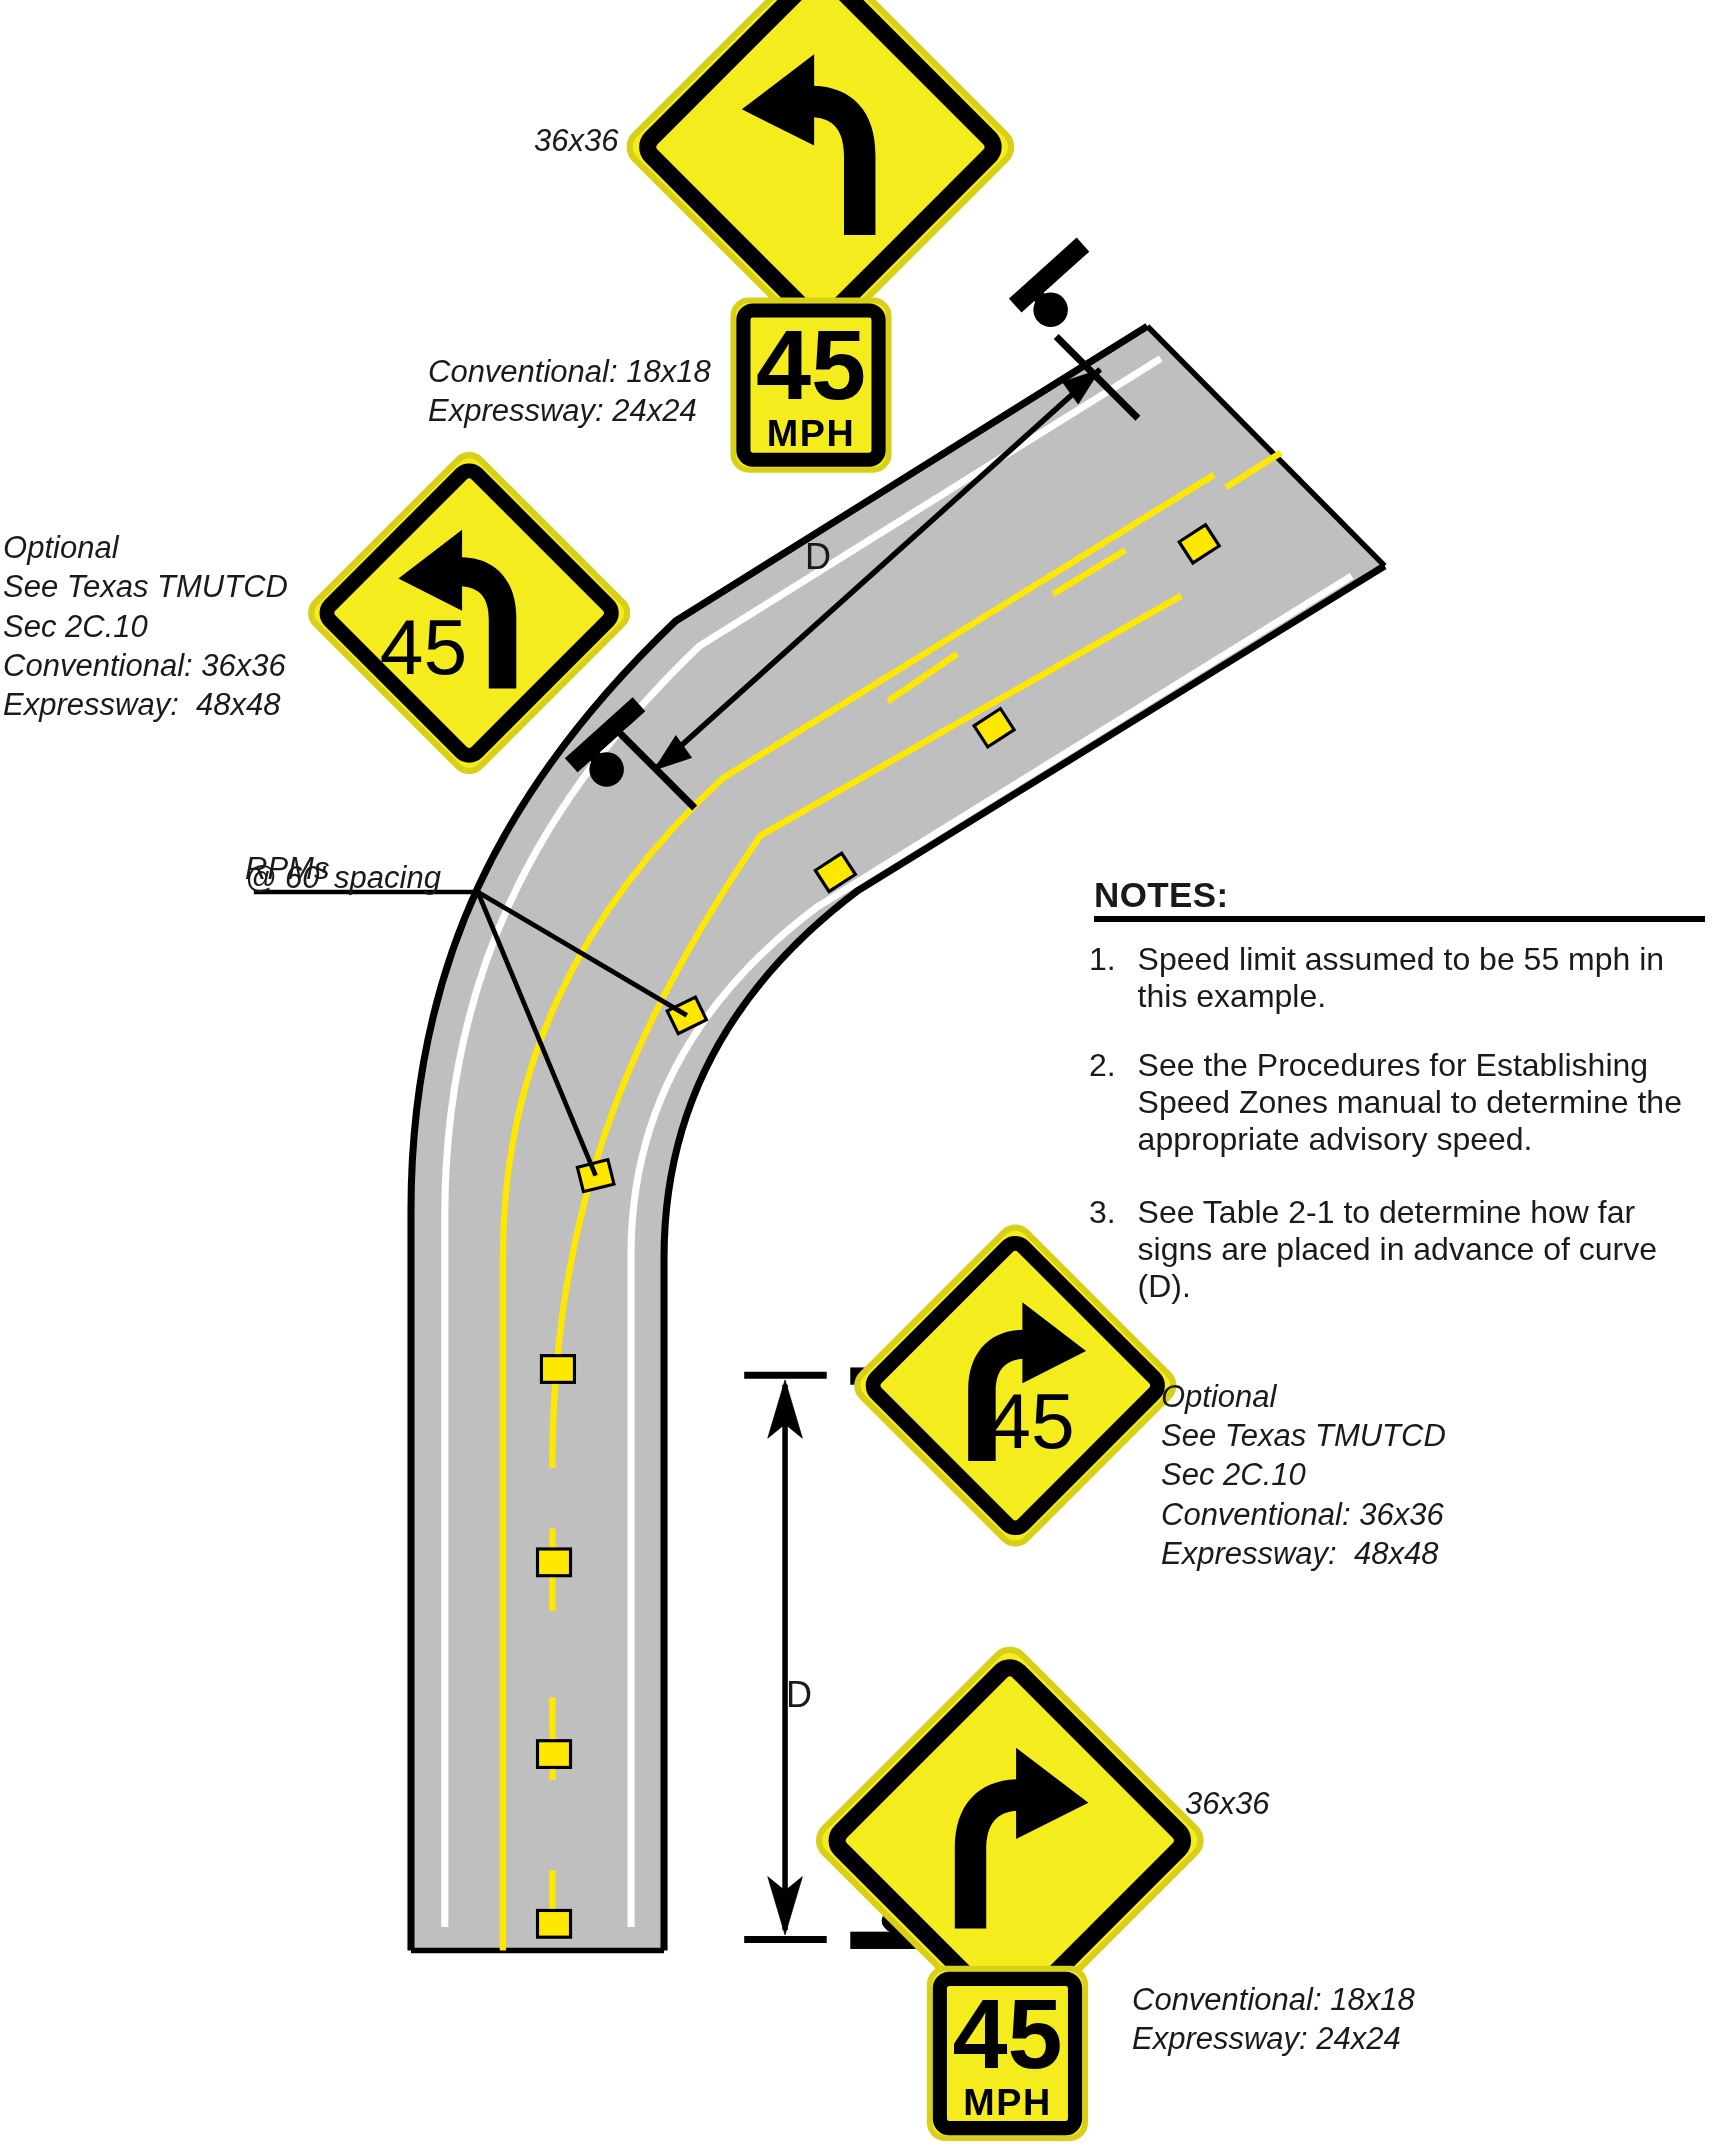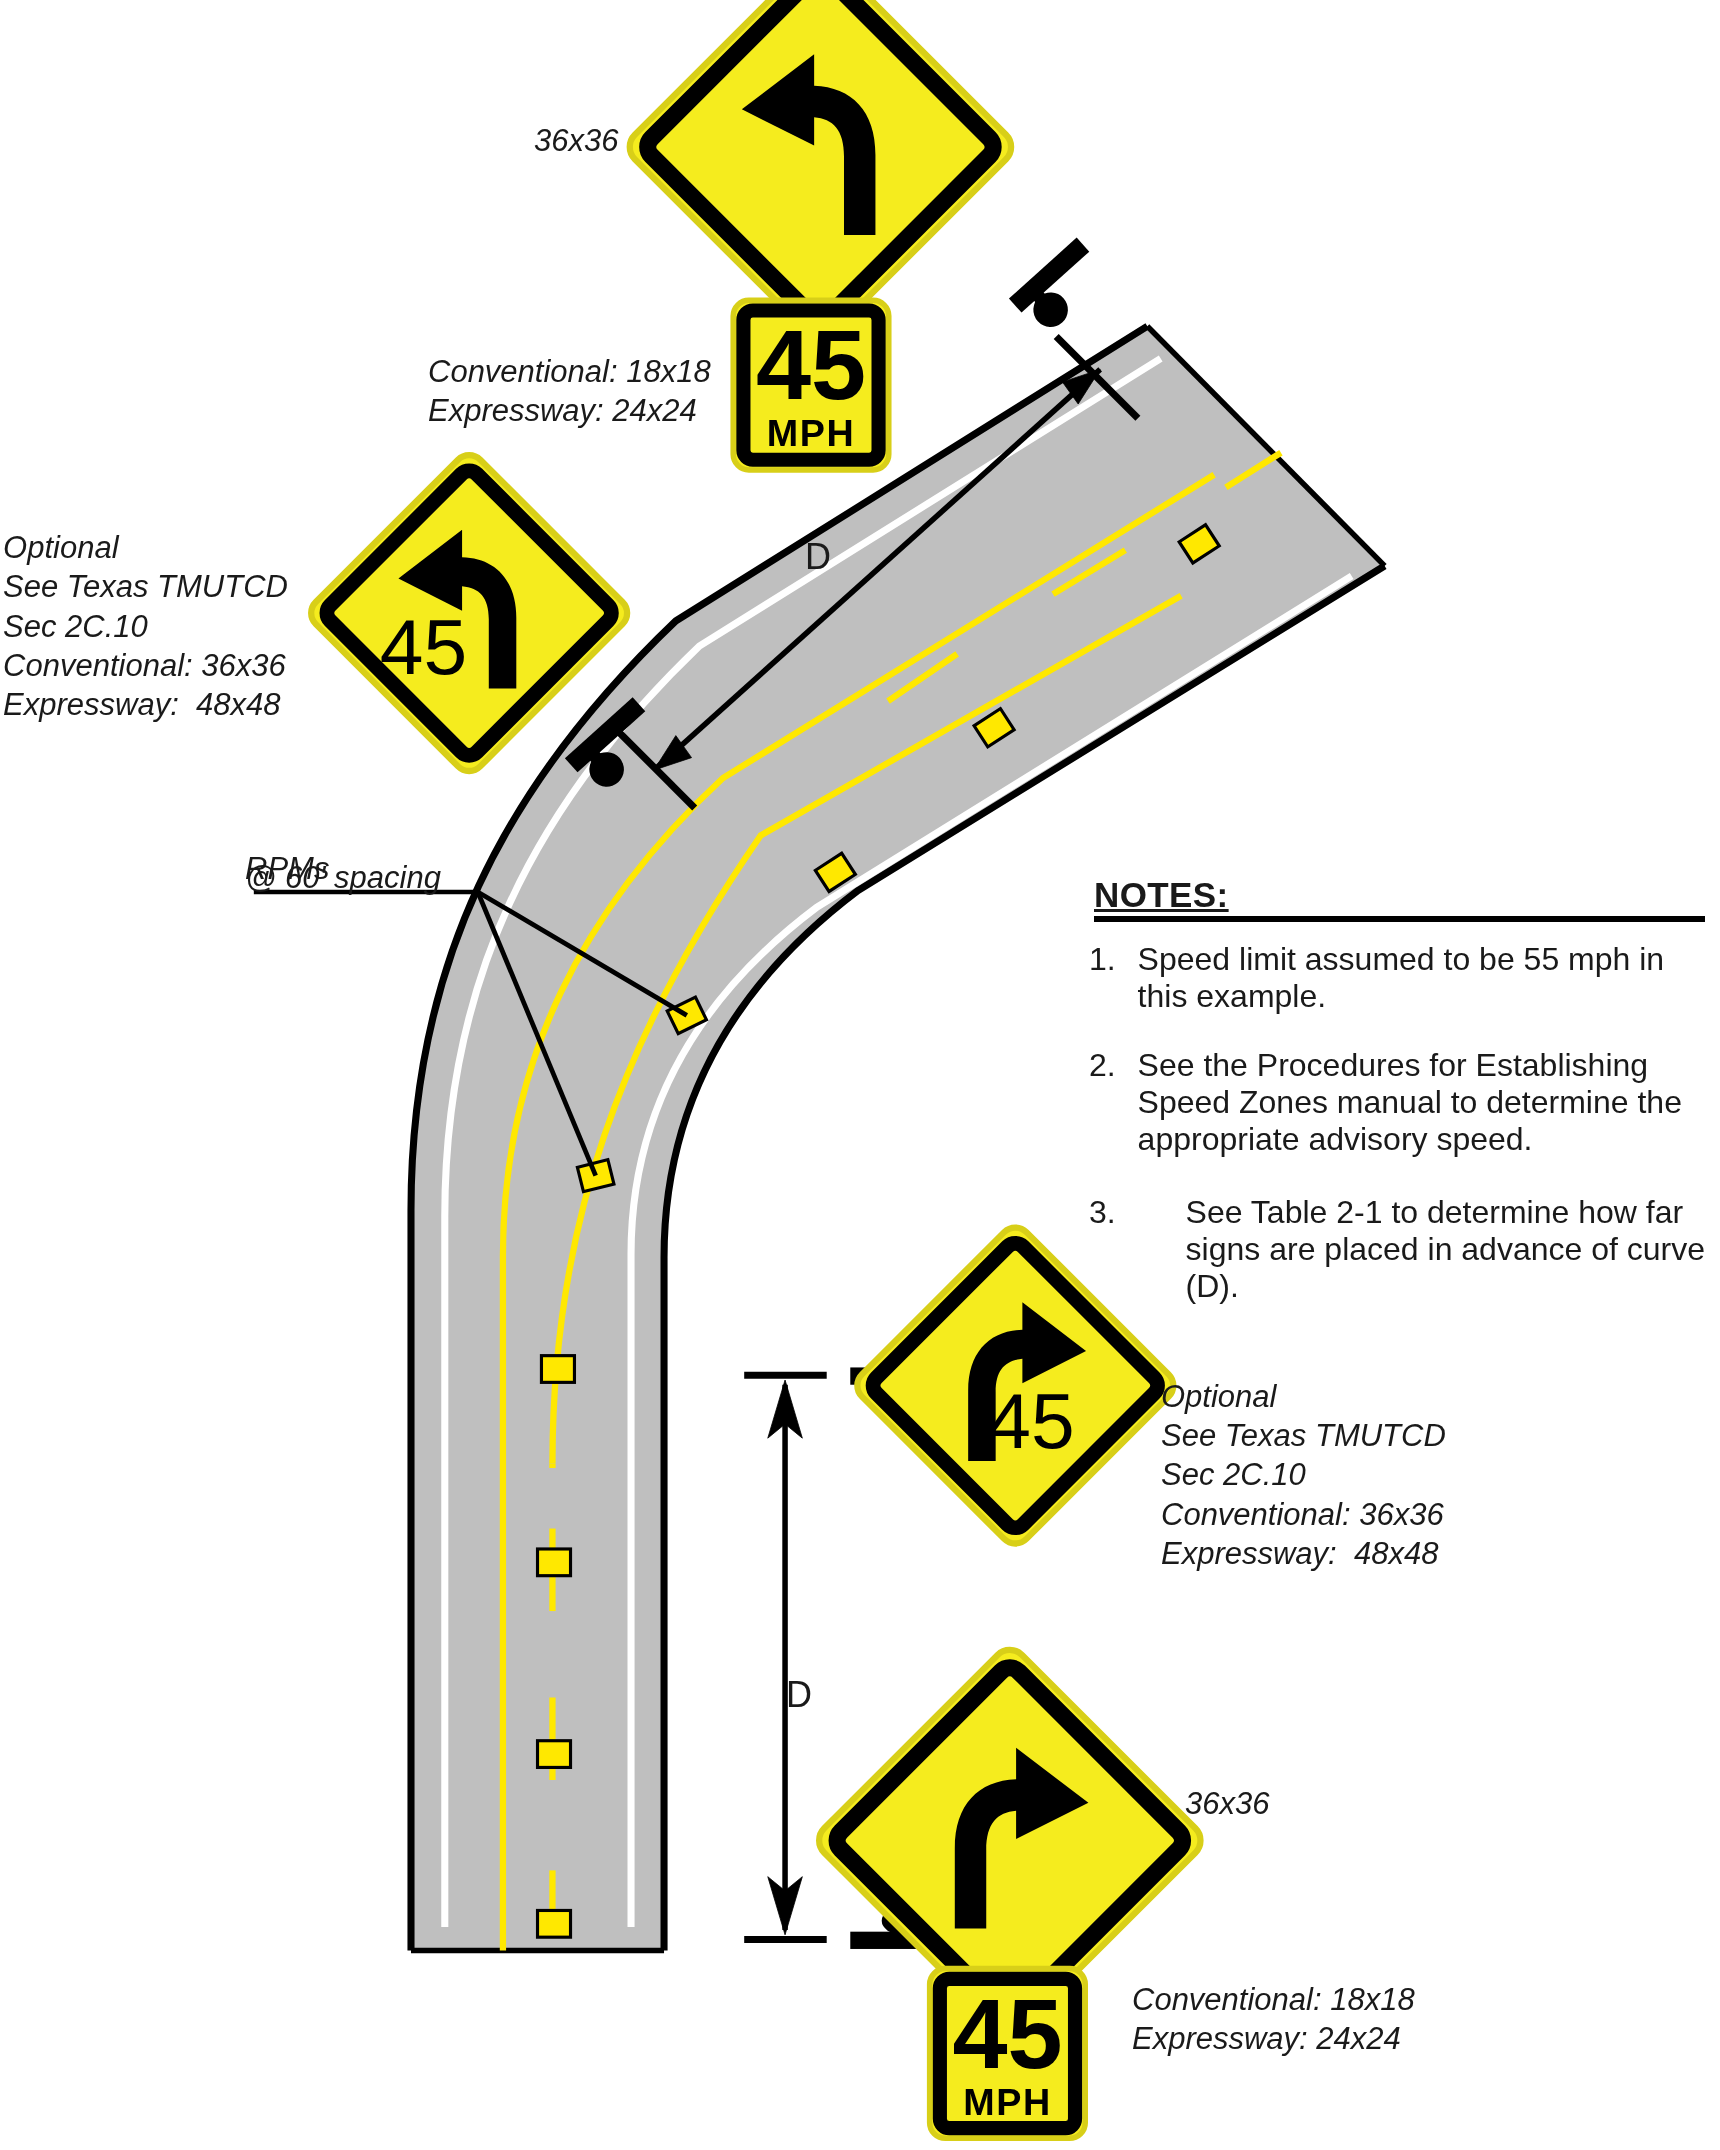--- a/index.html
+++ b/index.html
@@ -266,32 +266,32 @@
   <div class="txt t-label" style="left:1161px;top:1416px;">See Texas TMUTCD</div>
   <div class="txt t-label" style="left:1161px;top:1455px;">Sec 2C.10</div>
   <div class="txt t-label" style="left:1161px;top:1495px;">Conventional: 36x36</div>
   <div class="txt t-label" style="left:1161px;top:1534px;">Expressway:  48x48</div>
 
   <div class="txt t-label" style="left:1185px;top:1784px;">36x36</div>
 
   <div class="txt t-label" style="left:1132px;top:1980px;">Conventional: 18x18</div>
   <div class="txt t-label" style="left:1132px;top:2019px;">Expressway: 24x24</div>
 
-  <div class="txt t-notes-head" style="left:1094px;top:872px;text-decoration:underline;">NOTES:</div>
+  <div class="txt t-notes-head" style="left:1094px;top:872px;">NOTES:</div>
   <div class="notes-rule" style="left:1094px;top:916px;width:611px;"></div>
 
   <div class="note-row" style="left:1089px;top:941px;width:629px;">
     <div class="t-note note-num">1.</div>
     <div class="t-note" style="white-space:normal;width:581px;">Speed limit assumed to be 55 mph in this example.</div>
   </div>
 
   <div class="note-row" style="left:1089px;top:1047px;width:636px;">
     <div class="t-note note-num">2.</div>
     <div class="t-note" style="white-space:normal;width:597px;">See the Procedures for Establishing Speed Zones manual to determine the appropriate advisory speed.</div>
   </div>
 
   <div class="note-row" style="left:1089px;top:1194px;width:629px;">
     <div class="t-note note-num">3.</div>
-    <div class="t-note" style="white-space:normal;width:581px;margin-left:48px;">See Table 2-1 to determine how far signs are placed in advance of curve (D).</div>
+    <div class="t-note" style="white-space:normal;width:581px;">See Table 2-1 to determine how far signs are placed in advance of curve (D).</div>
   </div>
 
 </div>
 
 
 </body></html>

